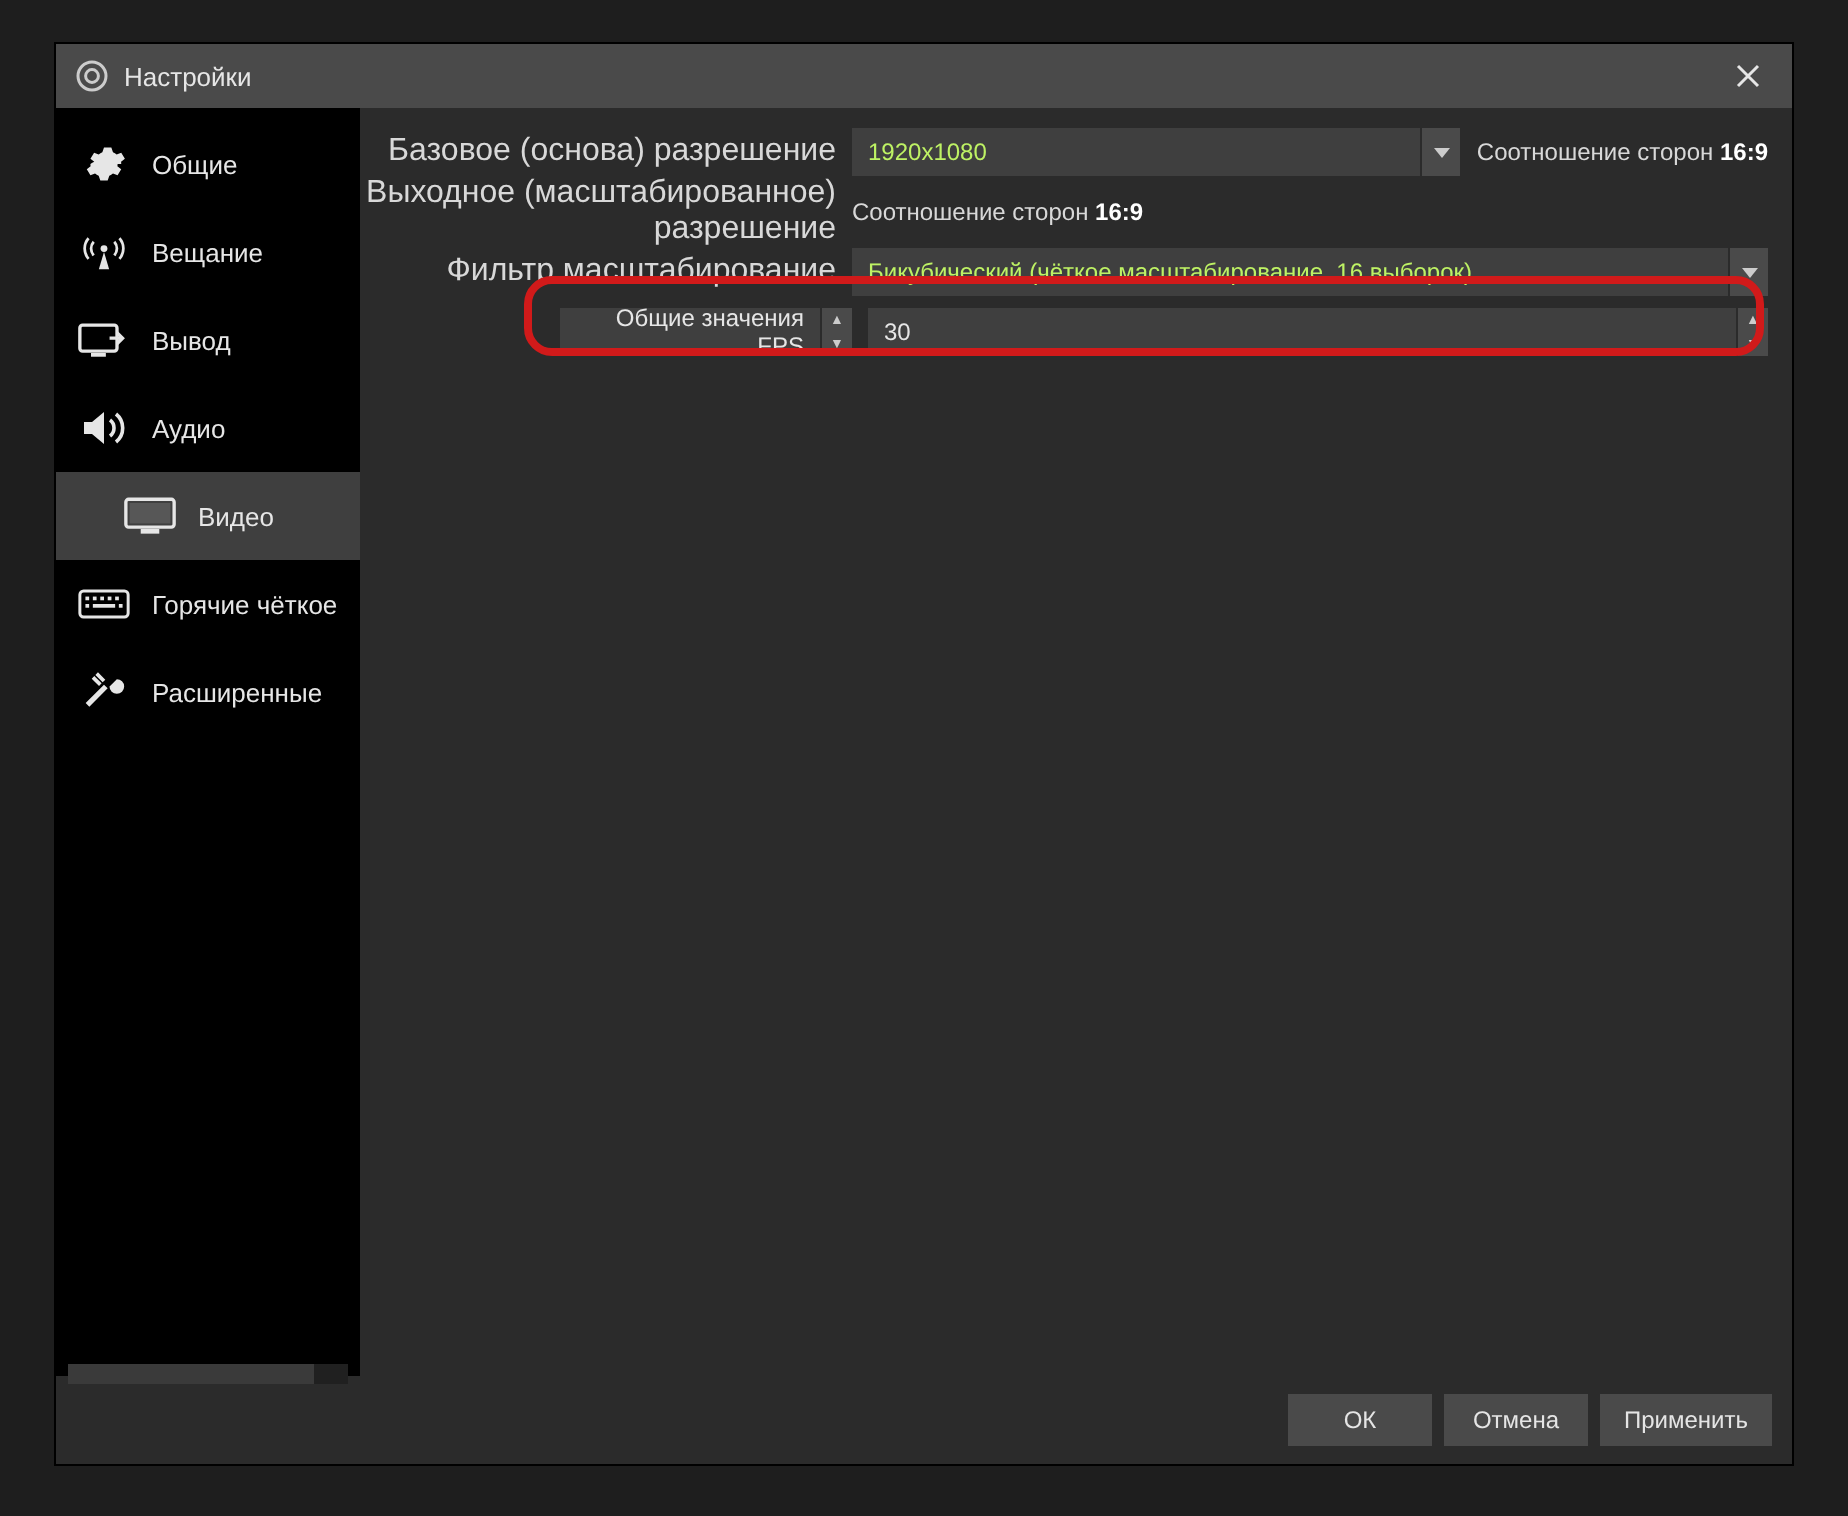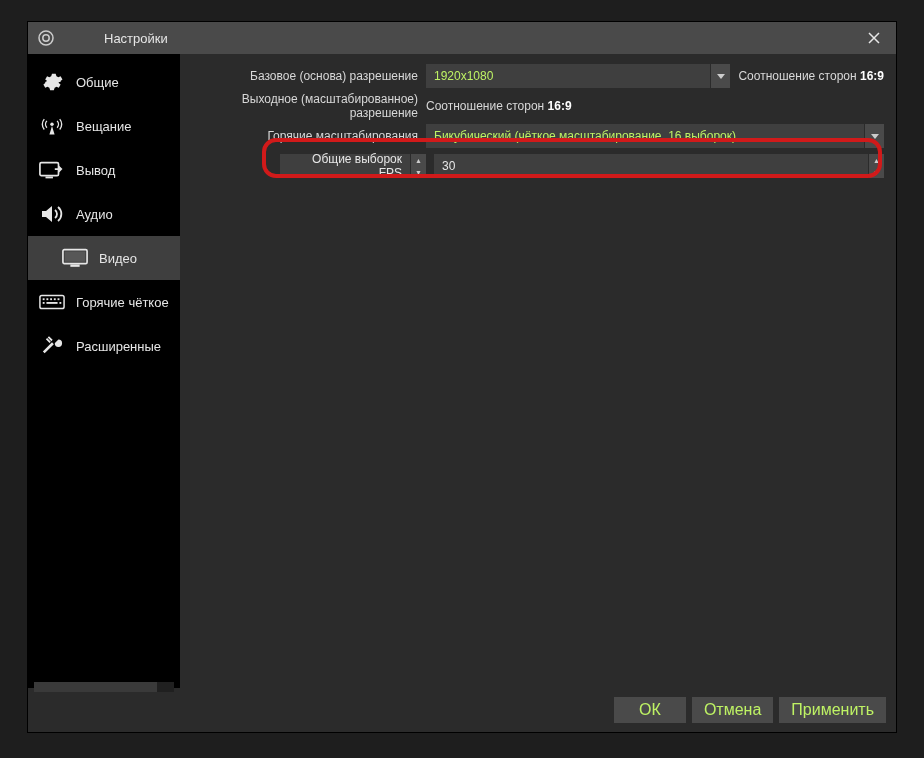--- a/index.html
+++ b/index.html
@@ -24,21 +24,20 @@
   flex-direction: column;
   box-shadow: 0 0 0 1px #000;
 }
 .titlebar {
   height: 32px;
   background: #4a4a4a;
   display: flex;
   align-items: center;
   padding: 0 10px;
   color: #e6e6e6;
-  gap: 42px;
 }
 .titlebar .app-icon {
   width: 16px; height: 16px;
   margin-right: 8px;
   display: inline-flex;
   align-items: center; justify-content: center;
 }
 .titlebar .spacer { flex: 1; }
 .titlebar .close {
   width: 24px; height: 24px;
@@ -84,21 +83,21 @@
   display: flex;
   align-items: center;
   margin-bottom: 6px;
   height: 24px;
   gap: 8px;
 }
 .row-label {
   width: 238px;
   text-align: right;
   color: #d8d8d8;
-  font-size: 12px;
+  font-size: 16px;
 }
 .select {
   background: #3f3f3f;
   height: 24px;
   display: flex;
   align-items: center;
   padding: 0 8px;
   color: #bef264;
   font-size: 12px;
   position: relative;
@@ -152,23 +151,23 @@
   align-items: center;
   justify-content: flex-end;
   gap: 6px;
   padding: 0 10px;
   background: #2b2b2b;
 }
 .btn {
   min-width: 72px;
   height: 26px;
   background: #4a4a4a;
-  color: #bef264;
+  color: #e5e5e5;
   display: flex; align-items: center; justify-content: center;
-  font-size: 16px;
+  font-size: 12px;
   cursor: pointer;
   padding: 0 12px;
 }
 .scrollbar-h {
   height: 10px;
   margin: 4px 6px 0 6px;
   background: #202020;
   position: relative;
 }
 .scrollbar-h .thumb {
@@ -312,35 +311,35 @@
       </div>
 
       <div class="row">
         <div class="row-label">Выходное (масштабированное) разрешение</div>
         <div class="ratio">
           <span>Соотношение сторон</span> <b>16:9</b>
         </div>
       </div>
 
       <div class="row">
-        <div class="row-label">Горячие масштабирования</div>
+        <div class="row-label">Фильтр масштабирование</div>
         <div class="select" style="flex:1;padding-right:24px">
           <span style="overflow:hidden;white-space:nowrap">Бикубический (чёткое масштабирование, 16 выборок)</span>
           <span class="drop" style="background:#4a4a4a">
               <svg width="8" height="5" viewBox="0 0 8 5">
                 <path d="M0 0 L4 5 L8 0 Z" fill="#ccc"></path>
               </svg>
             </span>
         </div>
       </div>
 
       <div class="row" style="margin-top:4px">
         <div style="width:92px"></div>
         <div class="spin" style="width:146px;text-align:right;justify-content:flex-end;padding-right:24px">
-          <span>Общие выборок FPS</span>
+          <span>Общие значения FPS</span>
           <span class="arrows">
               <div>▲</div>
               <div>▼</div>
             </span>
         </div>
         <div class="spin" style="flex:1">
           <span>30</span>
           <span class="arrows">
               <div>▲</div>
               <div>▼</div>

